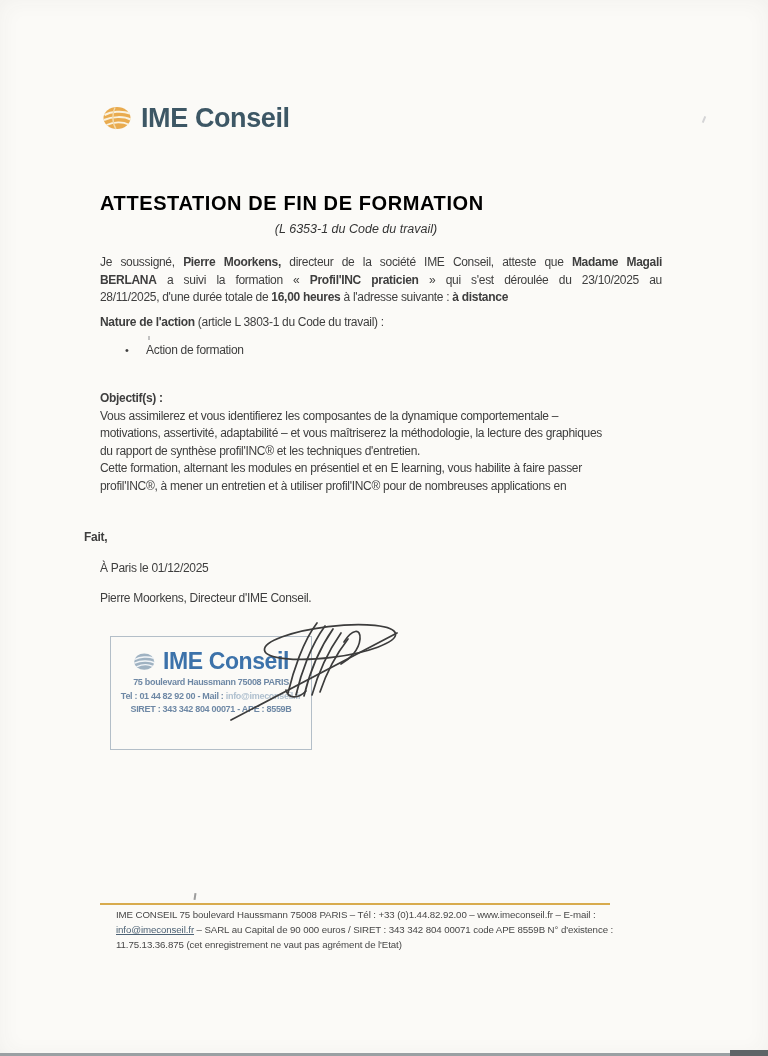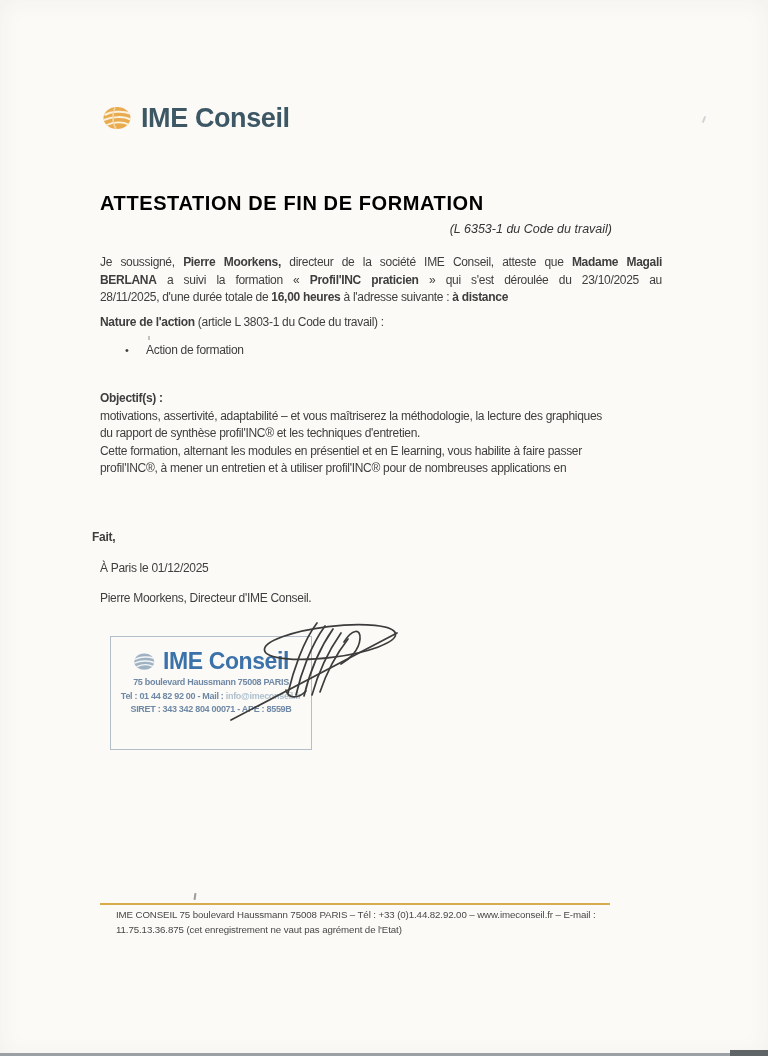--- a/index.html
+++ b/index.html
@@ -8,34 +8,34 @@
     background:#fbfaf7;overflow:hidden;
     font-family:"Liberation Sans",sans-serif;color:#3e3e3e;
     box-shadow:inset 0 0 22px rgba(60,60,60,.05);
   }
   
   .logo{position:absolute;left:102px;top:103px;display:flex;align-items:center;gap:7px;}
   .logo .wordmark{font-size:27px;font-weight:600;color:#3d5765;letter-spacing:-.4px;}
   
   .title{position:absolute;left:100px;top:192px;width:512px;text-align:left;
          font-size:20px;font-weight:700;color:#000000;letter-spacing:.6px;}
-  .subtitle{position:absolute;left:100px;top:222px;width:512px;text-align:right;
+  .subtitle{position:absolute;left:100px;top:222px;width:512px;text-align:center;
          font-size:12.5px;font-style:italic;color:#353535;font-weight:500;}
   
   .body-txt{font-size:12px;line-height:17.6px;letter-spacing:-.3px;color:#3e3e3e;}
   .para1{position:absolute;left:100px;top:254px;width:562px;}
   .jline{text-align:justify;text-align-last:justify;}
   .jline.last{text-align-last:left;}
   .b{font-weight:700;}
   .nature{position:absolute;left:100px;top:314px;width:562px;}
   .bullet-row{position:absolute;left:100px;top:342px;width:562px;display:flex;}
   .bullet-dot{width:21px;padding-left:25px;font-size:11px;}
   .objectives{position:absolute;left:100px;top:390px;width:660px;}
   .objectives .oline{white-space:nowrap;}
-  .fait{position:absolute;left:92px;top:529px;}
+  .fait{position:absolute;left:84px;top:529px;}
   .place{position:absolute;left:100px;top:560px;}
   .signatory{position:absolute;left:100px;top:590px;}
   
   .stamp{position:absolute;left:110px;top:636px;width:202px;height:114px;
          border:1.2px solid #b3bec8;box-sizing:border-box;text-align:center;}
   .stamp-logo{display:flex;align-items:center;justify-content:center;gap:6px;margin-top:11px;}
   .stamp-logo .stamp-word{font-size:23px;font-weight:600;color:#3c72aa;letter-spacing:-.4px;}
   .stamp-addr{margin-top:1px;font-size:9px;line-height:13.5px;letter-spacing:-.3px;
               color:#6e88a5;white-space:nowrap;font-weight:bold;}
   .stamp-addr .lite{color:#aebfce;}
@@ -84,20 +84,21 @@
     <span class="b">Nature de l'action</span><span> (article L 3803-1 du Code du travail) :</span>
   </div>
 
   <div class="bullet-row body-txt">
     <span class="bullet-dot">•</span>
     <span>Action de formation</span>
   </div>
 
   <div class="objectives body-txt">
     <div class="b">Objectif(s) :</div>
+    <div class="oline">Vous assimilerez et vous identifierez les composantes de la dynamique comportementale –</div>
     <div class="oline">motivations, assertivité, adaptabilité – et vous maîtriserez la méthodologie, la lecture des graphiques</div>
     <div class="oline">du rapport de synthèse profil'INC® et les techniques d'entretien.</div>
     <div class="oline">Cette formation, alternant les modules en présentiel et en E learning, vous habilite à faire passer</div>
     <div class="oline">profil'INC®, à mener un entretien et à utiliser profil'INC® pour de nombreuses applications en</div>
   </div>
 
   <div class="fait body-txt b">Fait,</div>
   <div class="place body-txt">À Paris le 01/12/2025</div>
   <div class="signatory body-txt">Pierre Moorkens, Directeur d'IME Conseil.</div>
 
@@ -128,20 +129,21 @@
       <path d="M304 696 C309 675, 319 649, 333 629"></path>
       <path d="M312 695 C317 677, 327 653, 341 633"></path>
       <path d="M320 692 C325 677, 334 657, 348 639"></path>
       <path d="M344 642 C352 629, 361 628, 360 639 C359 650, 350 659, 341 664"></path>
     </g>
   </svg>
 
   <div class="rule"></div>
   <div class="footer">
     <div class="fline">IME CONSEIL 75 boulevard Haussmann 75008 PARIS – Tél : +33 (0)1.44.82.92.00 – www.imeconseil.fr – E-mail :</div>
+    <div class="fline"><a href="#">info@imeconseil.fr</a><span> – SARL au Capital de 90 000 euros / SIRET : 343 342 804 00071 code APE 8559B N° d'existence :</span></div>
     <div class="fline">11.75.13.36.875 (cet enregistrement ne vaut pas agrément de l'Etat)</div>
   </div>
 
   <div class="speck speck1"></div>
   <div class="speck speck2"></div>
   <div class="speck speck3"></div>
   <div class="scan-bottom"></div>
   <div class="scan-corner"></div>
 
 </div>

